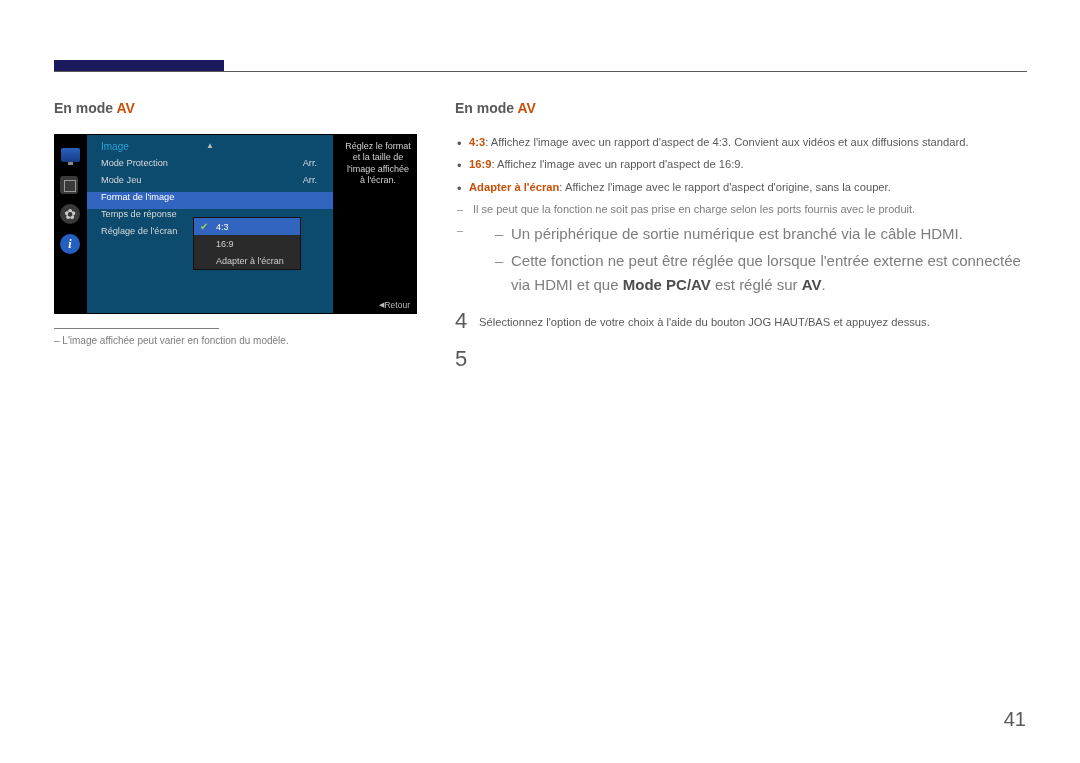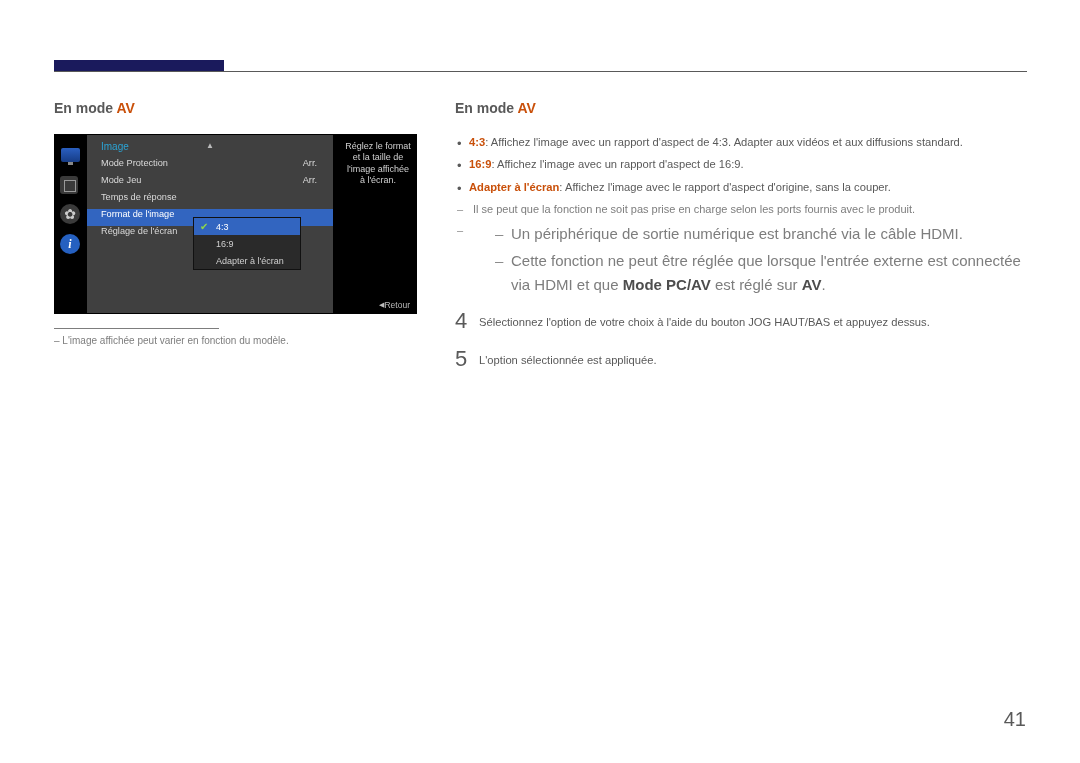--- a/index.html
+++ b/index.html
@@ -12,21 +12,21 @@
   .heading .accent { color: #c9500a; }
   .osd { background: #000; width: 363px; height: 180px; position: relative; color: #bfbfbf; font-size: 9.2px; border: 1px solid #000; }
   .osd-left-icons { position: absolute; left: 5px; top: 9px; width: 22px; }
   .osd-icon { width: 20px; height: 20px; border-radius: 50%; margin-bottom: 10px; display: flex; align-items: center; justify-content: center; }
   .osd-icon.monitor { border-radius: 2px; background: linear-gradient(#2a5fc0, #163c85); width: 19px; height: 14px; margin-left: 0.5px; margin-top: 4px; margin-bottom: 14px; position: relative;}
   .osd-icon.monitor::after{content:'';position:absolute;bottom:-3px;left:7px;width:5px;height:3px;background:#888;}
   .osd-icon.square { background: #3a3a3a; border-radius: 3px; width: 18px; height: 18px; position: relative;}
   .osd-icon.square::after{content:'';position:absolute;top:4px;left:4px;width:10px;height:10px;border:1px solid #999;}
   .osd-icon.gear { background: #3a3a3a; color:#ccc; font-size:14px; }
   .osd-icon.info { background: #2560c0; color: #fff; font-size: 12px; font-weight: bold; font-style: italic; font-family: Georgia, serif; }
-  .osd-panel { position: absolute; left: 32px; top: 0; bottom: 0; right: 83px; background: #404040; }
+  .osd-panel { position: absolute; left: 32px; top: 0; bottom: 0; right: 83px; background: #0c4a6e; }
   .osd-title { color: #2ba3d4; font-size: 10px; padding: 6px 0 6px 14px; }
   .osd-up { position: absolute; top: 6px; left: 50%; transform: translateX(-50%); font-size: 8px; color: #bbb;}
   .osd-row { display: flex; align-items: flex-start; height: 17px; padding: 0 16px 0 14px; justify-content: space-between; color: #d9d9d9; }
   .osd-row.selected { background: #3265c0; color: #fff; }
   .osd-submenu { position: absolute; left: 138px; top: 82px; width: 108px; background: #2a2a2a; border: 1px solid #111; z-index: 5; }
   .osd-subrow { height: 17px; display: flex; align-items: center; padding: 0 6px; color: #d0d0d0; font-size: 9px; }
   .osd-subrow.active { background: #3265c0; color: #fff; }
   .osd-check { color: #8ed84a; font-size: 10px; margin-right: 6px; width: 10px; display: inline-block;}
   .osd-desc { position: absolute; right: 0; top: 0; width: 76px; padding: 6px 5px; text-align: center; color: #d0d0d0; font-size: 9px; line-height: 1.25; }
   .osd-footer { position: absolute; bottom: 3px; right: 6px; font-size: 8.5px; color: #bbb; display:flex; align-items:center; }
@@ -72,26 +72,26 @@
       <div class="osd-title">Image</div>
       <div class="osd-up">▲</div>
       <div class="osd-row">
           <span>Mode Protection</span>
           <span>Arr.</span>
         </div>
       <div class="osd-row">
           <span>Mode Jeu</span>
           <span>Arr.</span>
         </div>
+      <div class="osd-row selected">
+          <span>Format de l'image</span>
+          <span></span>
+        </div>
       <div class="osd-row">
           <span>Temps de réponse</span>
-          <span></span>
-        </div>
-      <div class="osd-row selected">
-          <span>Format de l'image</span>
           <span></span>
         </div>
       <div class="osd-row">
           <span>Réglage de l'écran</span>
           <span></span>
         </div>
     </div>
     <div class="osd-submenu">
       <div class="osd-subrow active">
           <span class="osd-check">✔</span>
@@ -116,21 +116,21 @@
   <div class="foot-rule"></div>
   <div class="footnote">L'image affichée peut varier en fonction du modèle.</div>
 </div>
 
 <div class="right-col">
   <div class="heading">
     <span>En mode </span><span class="accent">AV</span>
   </div>
 
   <ul class="bullets">
-    <li><span class="bold-red">4:3</span><span>: Affichez l'image avec un rapport d'aspect de 4:3. Adapter aux vidéos et aux diffusions standard.</span></li>
+    <li><span class="bold-red">4:3</span><span>: Affichez l'image avec un rapport d'aspect de 4:3. Convient aux vidéos et aux diffusions standard.</span></li>
     <li><span class="bold-red">16:9</span><span>: Affichez l'image avec un rapport d'aspect de 16:9.</span></li>
     <li><span class="bold-red">Adapter à l'écran</span><span>: Affichez l'image avec le rapport d'aspect d'origine, sans la couper.</span></li>
   </ul>
 
   <ul class="dashlist">
     <li>Il se peut que la fonction ne soit pas prise en charge selon les ports fournis avec le produit.</li>
     <li>
       <ul class="dashlist nested">
         <li>Un périphérique de sortie numérique est branché via le câble HDMI.</li>
         <li>
@@ -140,18 +140,17 @@
     </li>
   </ul>
 
   <div class="steps">
     <div class="step">
       <div class="step-num">4</div>
       <div class="step-text">Sélectionnez l'option de votre choix à l'aide du bouton JOG HAUT/BAS et appuyez dessus.</div>
     </div>
     <div class="step">
       <div class="step-num">5</div>
-      <div class="step-text">L'option sélectionnée est appliquée.</div>
     </div>
   </div>
 </div>
 
 <div class="page-num">41</div>
 
 </body></html>

